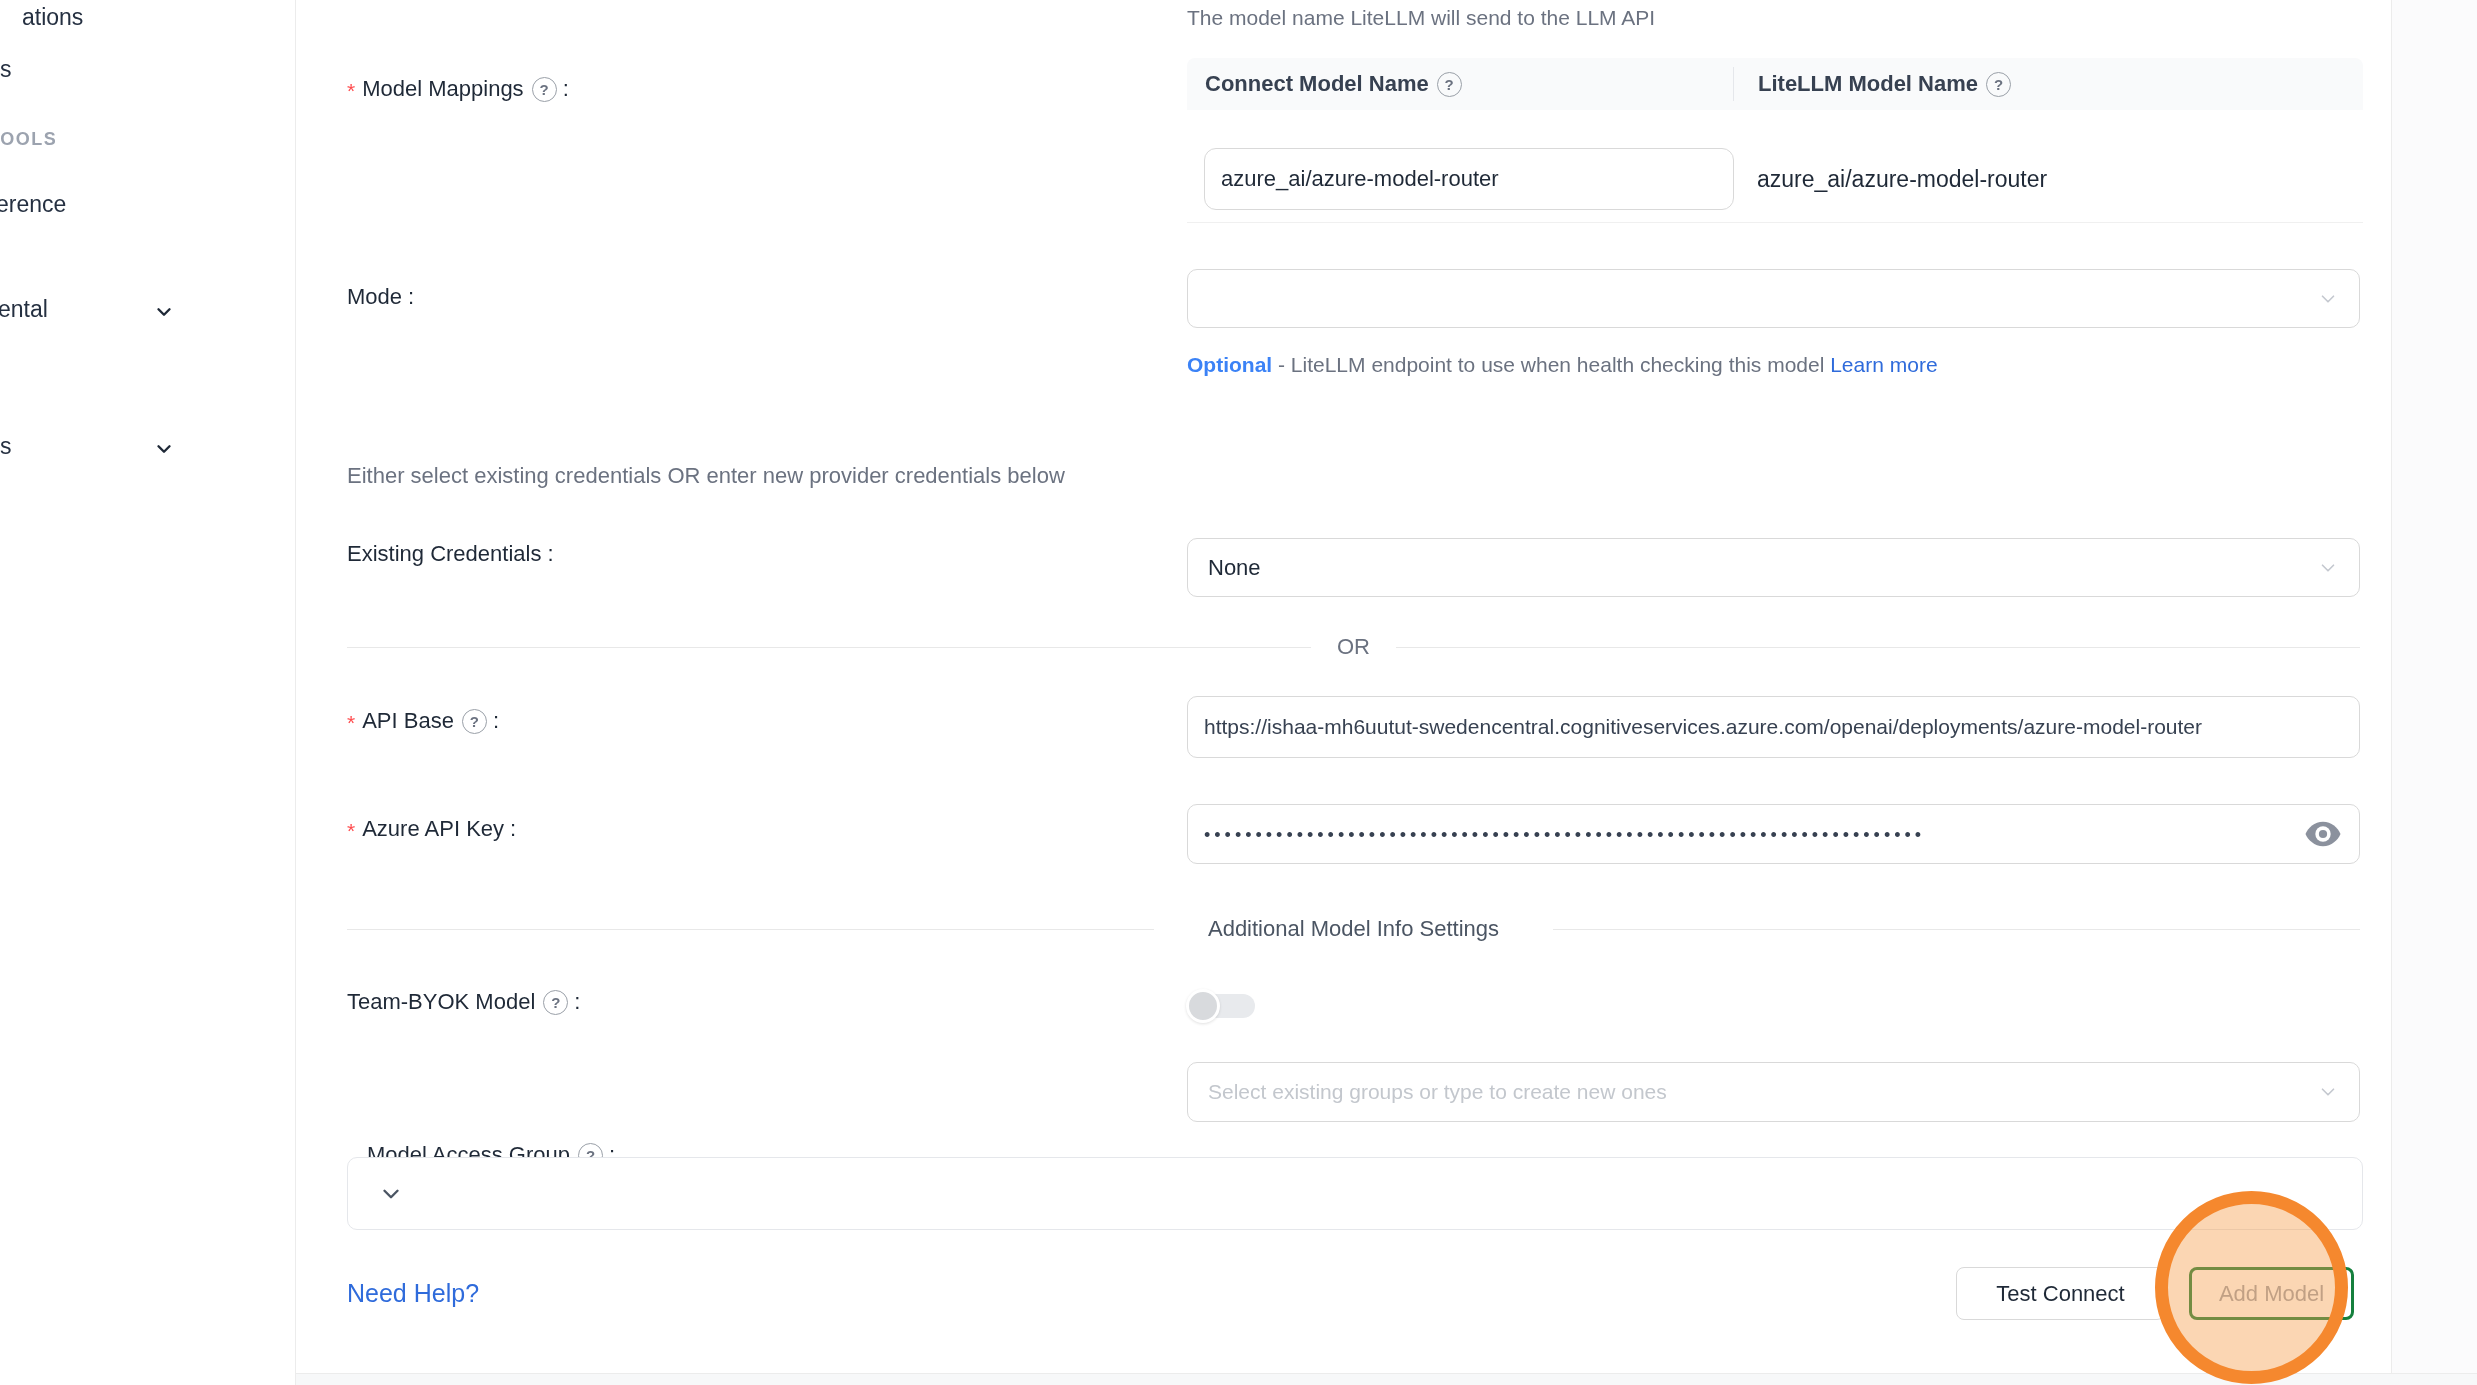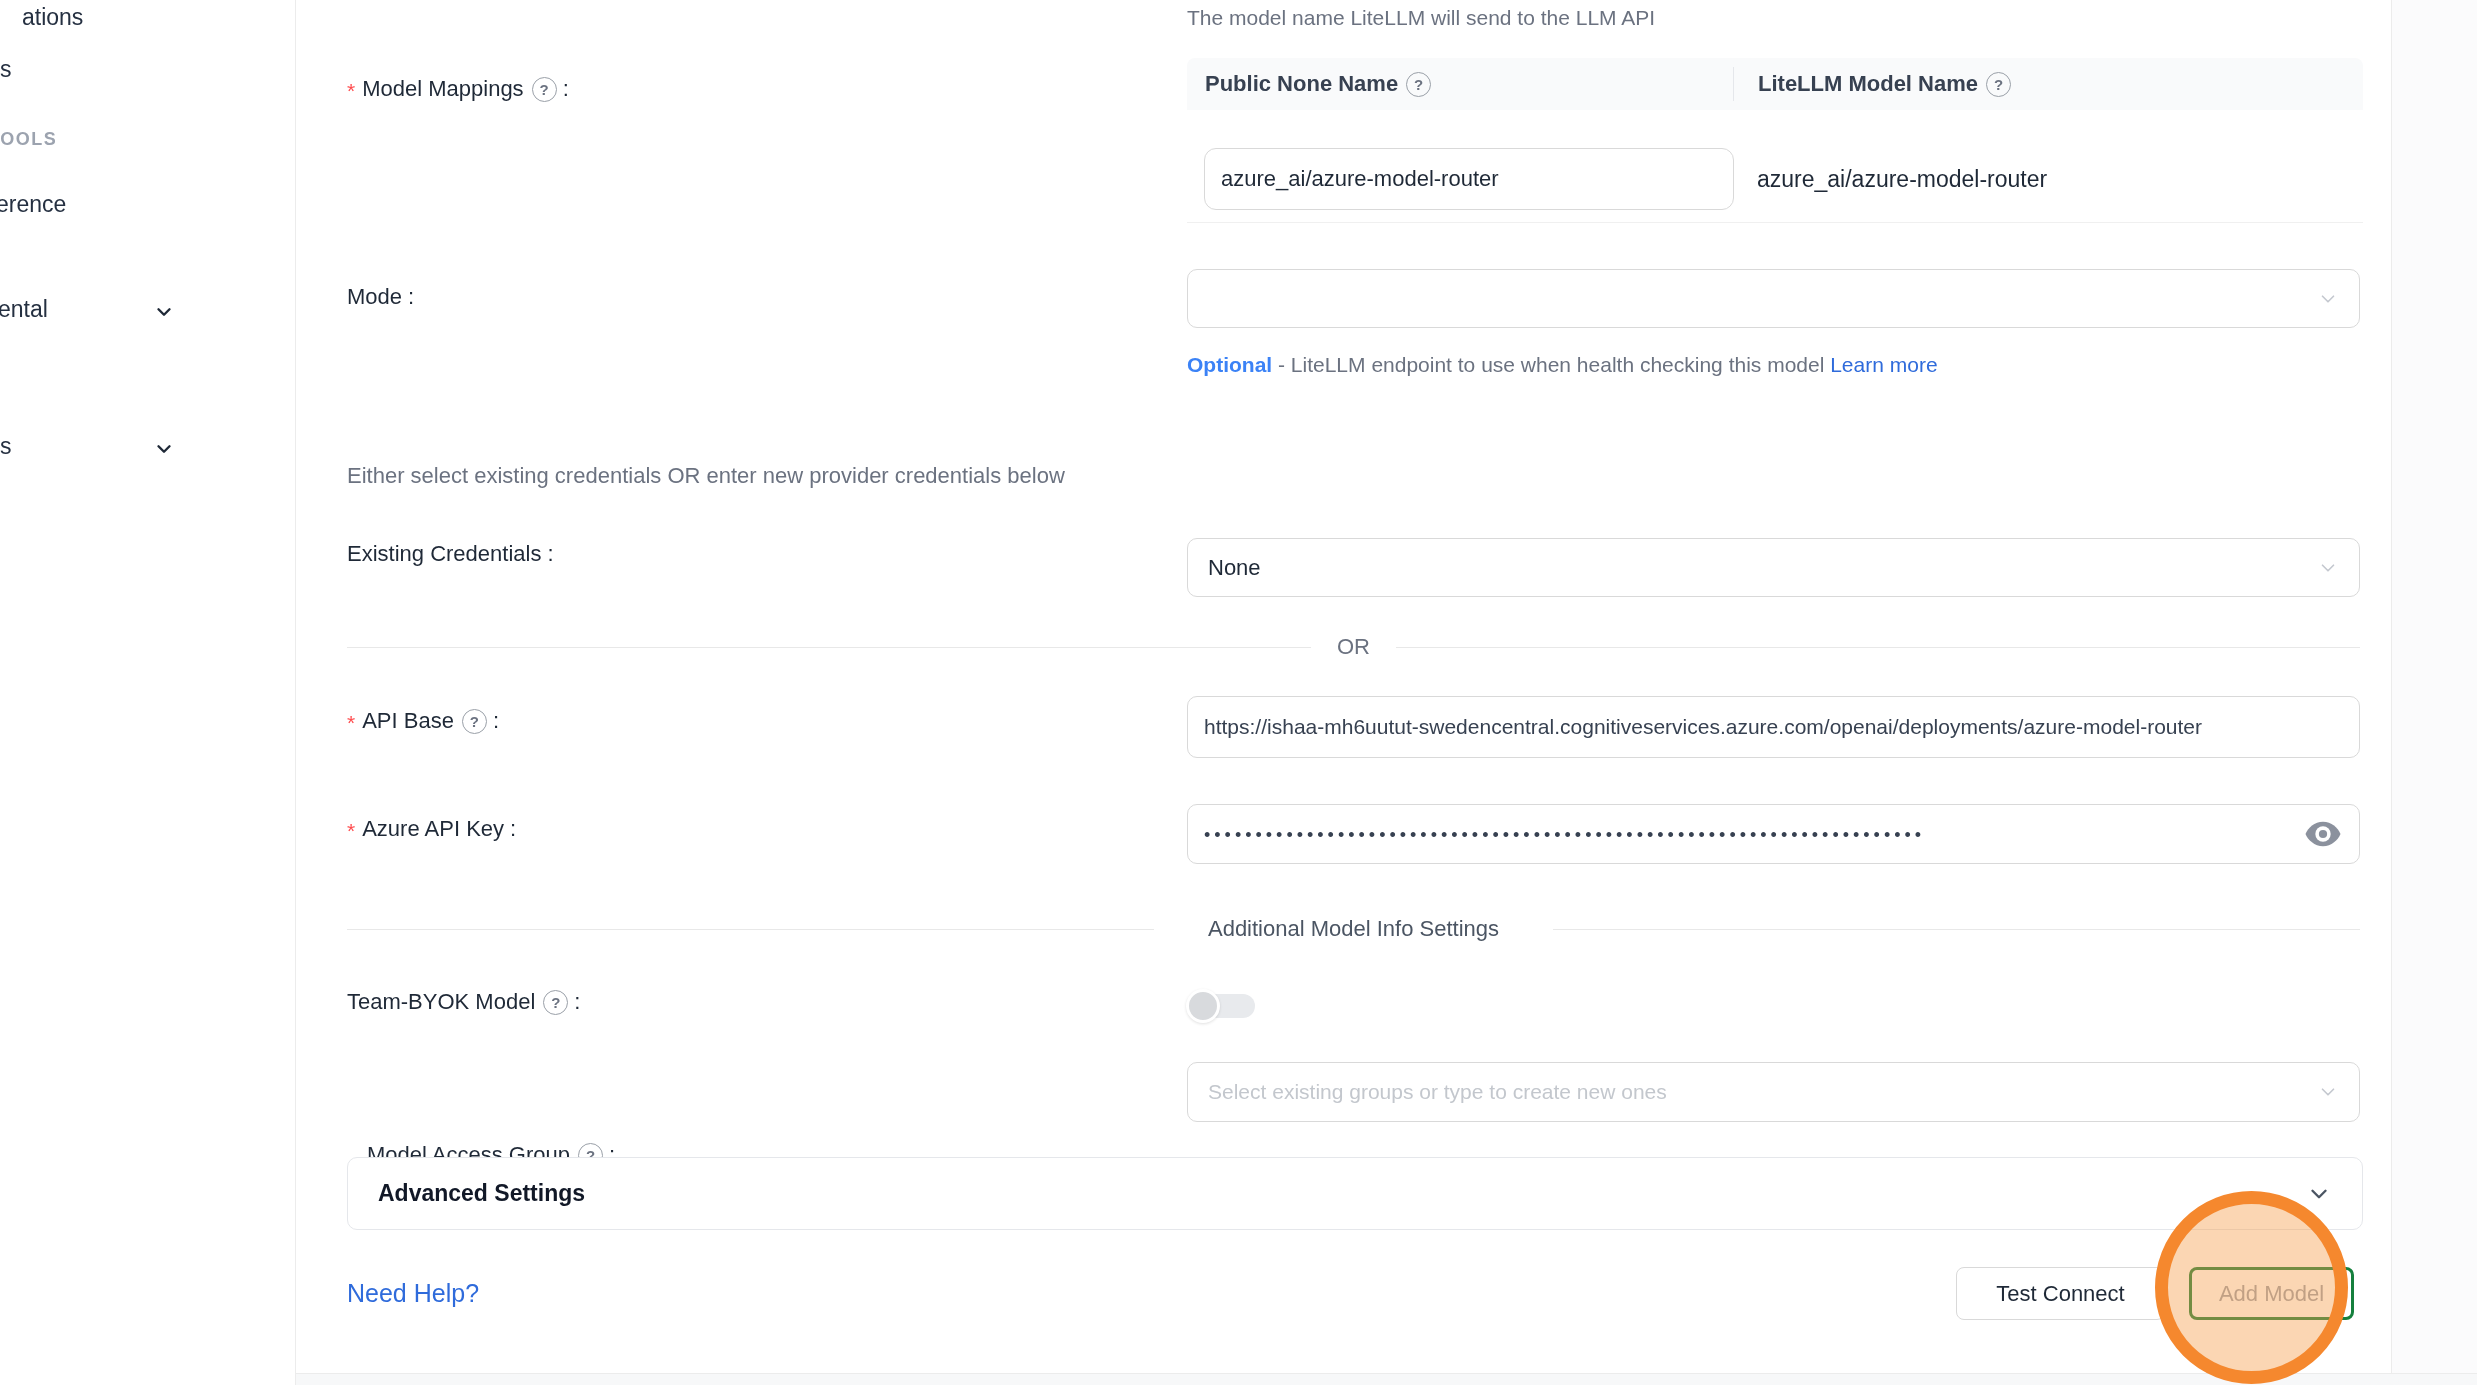--- a/index.html
+++ b/index.html
@@ -121,21 +121,21 @@
     <div class="lbl" style="left:347px; top:76px;">
       <span class="req">*</span>
       <span>Model Mappings</span>
       <span class="qicon">?</span>
       <span class="colon">:</span>
     </div>
 
     <div class="mm-table">
       <div class="mm-head">
         <div class="col1">
-          <span class="htxt">Public None Name</span>
+          <span class="htxt">Connect Model Name</span>
           <span class="qicon">?</span>
         </div>
         <div class="vline"></div>
         <div class="col2">
           <span class="htxt">LiteLLM Model Name</span>
           <span class="qicon">?</span>
         </div>
       </div>
       <input class="textinput mm-input" value="azure_ai/azure-model-router" style="">
       <div class="mm-val">azure_ai/azure-model-router</div>
@@ -217,21 +217,20 @@
       <span class="colon">:</span>
     </div>
     <div class="selectbox" style="left:1187px; top:1062px; width:1173px; height:60px;">
       <span class="placeholder">Select existing groups or type to create new ones</span>
       <svg class="sel-chev" viewBox="0 0 24 24">
           <polyline points="6,9 12,15 18,9" fill="none" stroke="#c4c8cf" stroke-width="1.8" stroke-linecap="round" stroke-linejoin="round"></polyline>
         </svg>
     </div>
 
     <div class="adv-panel">
-      <div class="atxt">Advanced Settings</div>
       <svg style="width:26px; height:26px;" viewBox="0 0 24 24">
           <polyline points="6,9 12,15 18,9" fill="none" stroke="#4b5563" stroke-width="2.2" stroke-linecap="round" stroke-linejoin="round"></polyline>
         </svg>
     </div>
 
     <div class="needhelp link">Need Help?</div>
     <div class="btn btn-test">Test Connect</div>
     <div class="btn btn-add">Add Model</div>
 
   </main>

